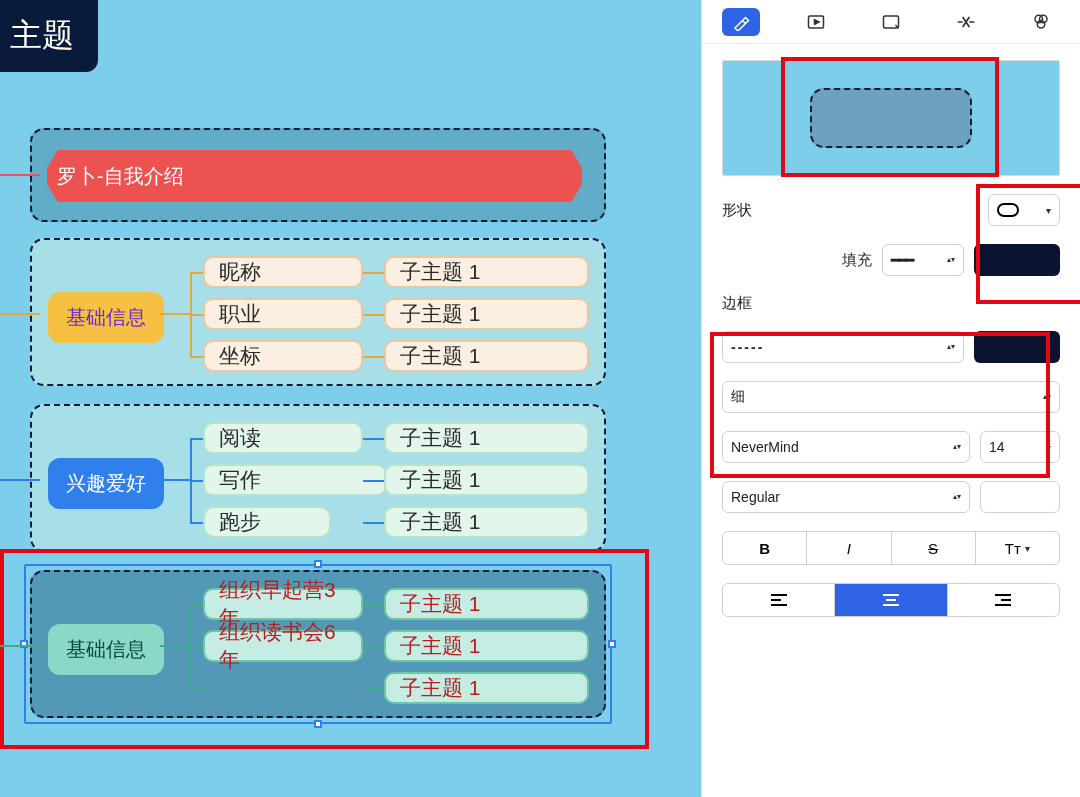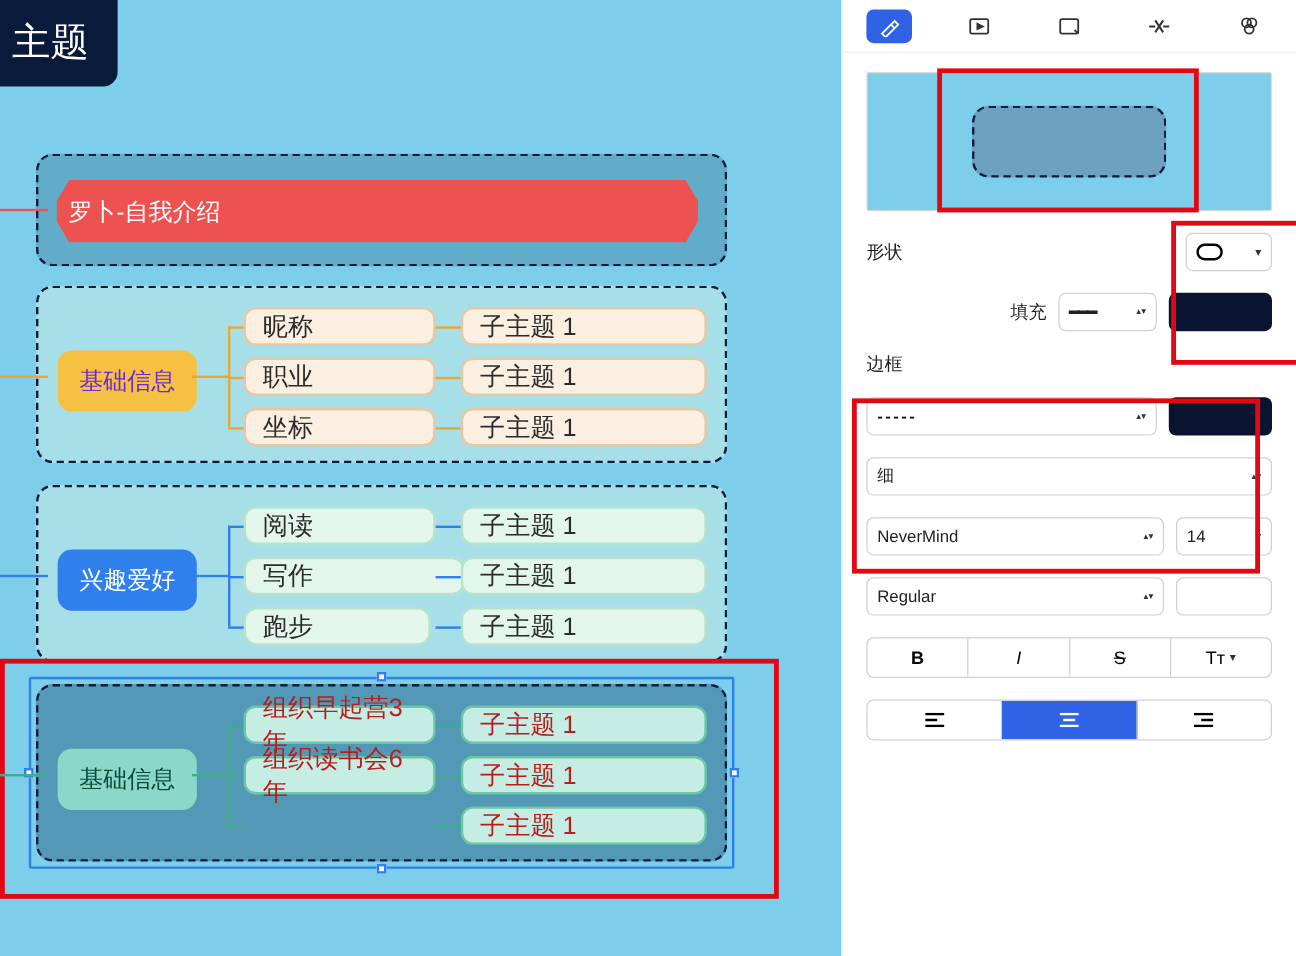--- a/index.html
+++ b/index.html
@@ -261,21 +261,21 @@
   <div class="conn conn-h" style="left:363px; top:272px; width:21px; color:#E7A83A;"></div>
   <div class="conn conn-h" style="left:363px; top:314px; width:21px; color:#E7A83A;"></div>
   <div class="conn conn-h" style="left:363px; top:356px; width:21px; color:#E7A83A;"></div>
 
   <div class="boundary group-card" style="left:30px; top:404px; width:576px; height:148px;"></div>
   <div class="main-node main-blue" style="left:48px; top:458px;">兴趣爱好</div>
   <div class="sub-node s-mint" style="left:203px; top:422px; width:160px;">阅读</div>
   <div class="sub-node s-mint" style="left:384px; top:422px; width:205px;">子主题 1</div>
   <div class="sub-node s-mint" style="left:203px; top:464px; width:184px;">写作</div>
   <div class="sub-node s-mint" style="left:384px; top:464px; width:205px;">子主题 1</div>
-  <div class="sub-node s-mint" style="left:203px; top:506px; width:156px;border-radius:11px;">跑步</div>
+  <div class="sub-node s-mint" style="left:203px; top:506px; width:128px;border-radius:11px;">跑步</div>
   <div class="sub-node s-mint" style="left:384px; top:506px; width:205px;">子主题 1</div>
   <div class="conn conn-h" style="left:160px; top:479px; width:30px; color:#2F80ED;"></div>
   <div class="conn conn-v" style="left:190px; top:438px; height:84px; color:#2F80ED;"></div>
   <div class="conn conn-h" style="left:190px; top:438px; width:13px; color:#2F80ED;"></div>
   <div class="conn conn-h" style="left:190px; top:480px; width:13px; color:#2F80ED;"></div>
   <div class="conn conn-h" style="left:190px; top:522px; width:13px; color:#2F80ED;"></div>
   <div class="conn conn-h" style="left:363px; top:438px; width:21px; color:#2F80ED;"></div>
   <div class="conn conn-h" style="left:363px; top:480px; width:21px; color:#2F80ED;"></div>
   <div class="conn conn-h" style="left:363px; top:522px; width:21px; color:#2F80ED;"></div>
 

